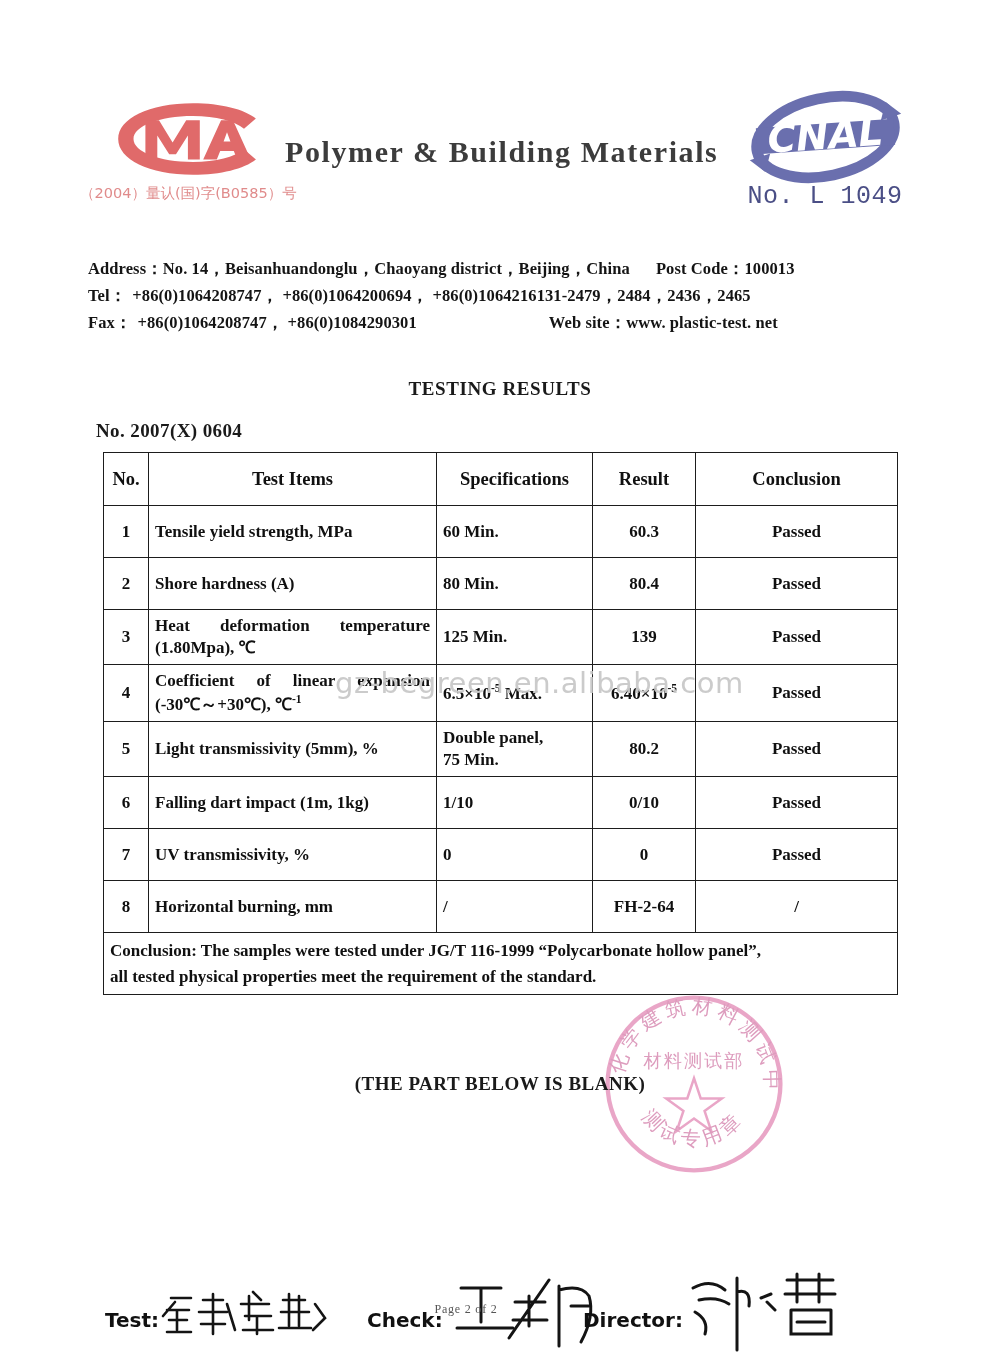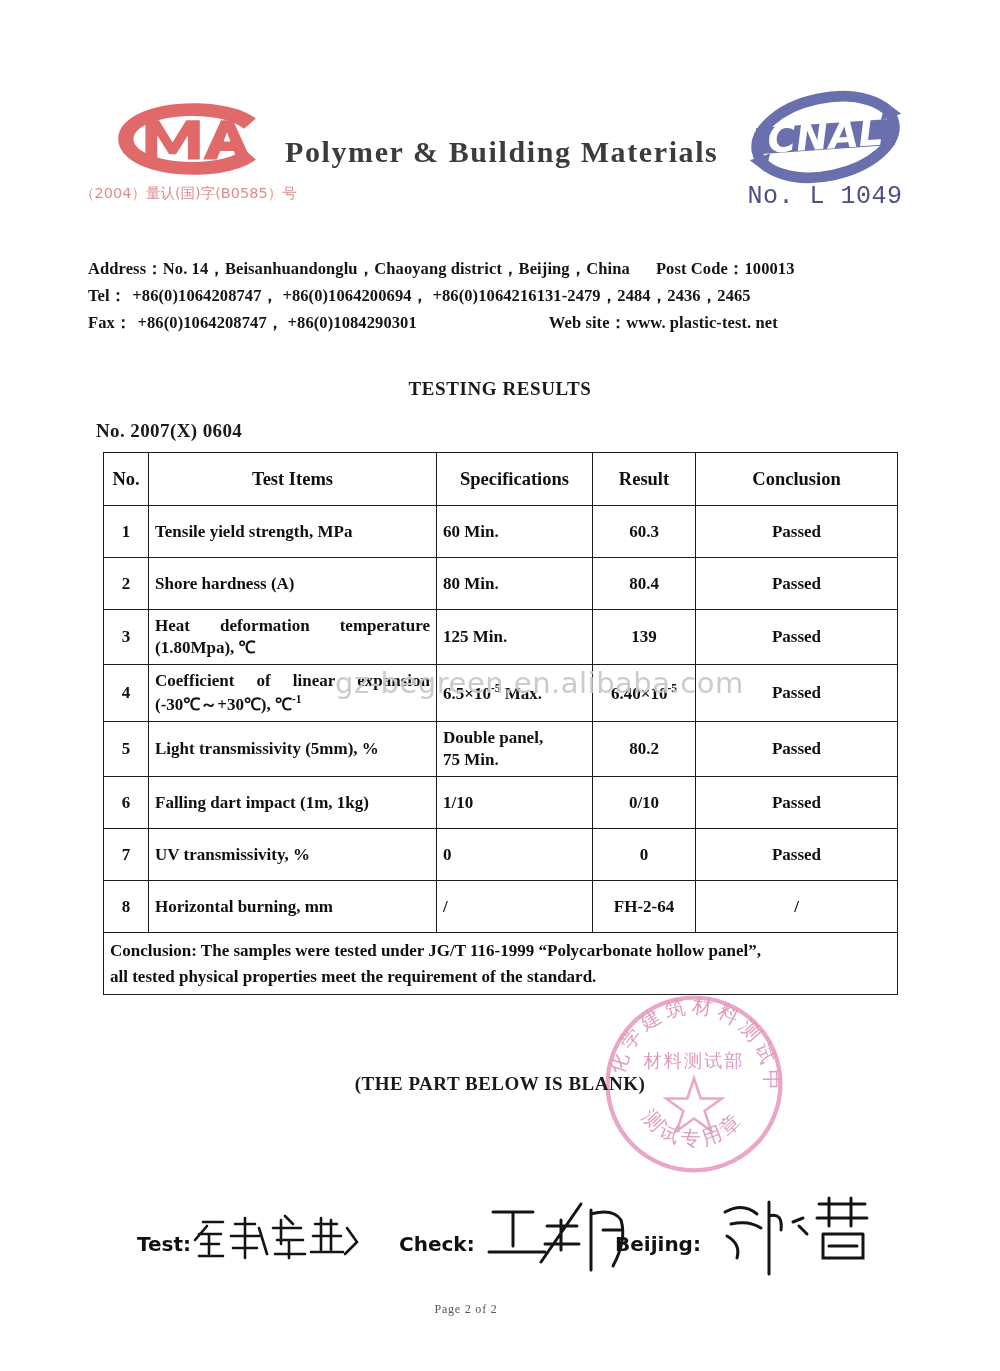--- a/index.html
+++ b/index.html
@@ -112,21 +112,21 @@
   
   .watermark {
     position:absolute; left:335px; top:666px;
     font-family:"DejaVu Sans", sans-serif;
     font-size:29px; color:#c9c9c9; letter-spacing:0.5px;
     white-space:nowrap; pointer-events:none; opacity:0.95;
   }
 
   
   .sig-row {
-    position:absolute; left:105px; top:1208px; width:800px; height:70px;margin-left:32px;
+    position:absolute; left:105px; top:1284px; width:800px; height:70px;
   }
   .sig-label {
     position:absolute; font-family:"DejaVu Sans", sans-serif;
     font-size:20px; font-weight:bold; color:#111;
   }
   .sig-ink { position:absolute; }
 
   .page-num {
     position:absolute; left:0; top:1302px; width:932px;
     text-align:center; font-size:12px; color:#555;
@@ -313,21 +313,21 @@
   <span class="sig-label" style="left:262px; top:24px;">Check:</span>
   <svg class="sig-ink" style="left:348px; top:-8px;" width="160" height="80" viewBox="0 0 160 80">
     <g stroke="#141414" stroke-width="3" fill="none" stroke-linecap="round">
       <path d="M8 12 L48 12 M28 12 L28 46 M4 52 L60 52"></path>
       <path d="M96 4 L56 62 M62 26 L92 26 M76 20 L76 50 M60 44 L94 44"></path>
       <path d="M106 10 L106 70 M106 14 Q128 8 136 20 Q142 40 128 66"></path>
       <path d="M118 30 L136 30"></path>
     </g>
   </svg>
 
-  <span class="sig-label" style="left:478px; top:24px;">Beijing:</span>
+  <span class="sig-label" style="left:478px; top:24px;">Director:</span>
   <svg class="sig-ink" style="left:580px; top:-12px;" width="170" height="86" viewBox="0 0 170 86">
     <g stroke="#141414" stroke-width="3" fill="none" stroke-linecap="round">
       <path d="M8 16 Q26 6 40 18 M14 28 Q32 24 44 32 M10 40 Q24 48 20 62"></path>
       <path d="M52 6 L52 78 M52 20 Q66 16 64 34"></path>
       <path d="M76 26 L86 22 M82 30 L90 38"></path>
       <path d="M102 8 L148 8 M112 2 L112 30 M134 2 L134 30 M100 22 L150 22
                M106 38 L146 38 M106 38 L106 62 L146 62 L146 38 M112 50 L140 50"></path>
     </g>
   </svg>
 </div>

